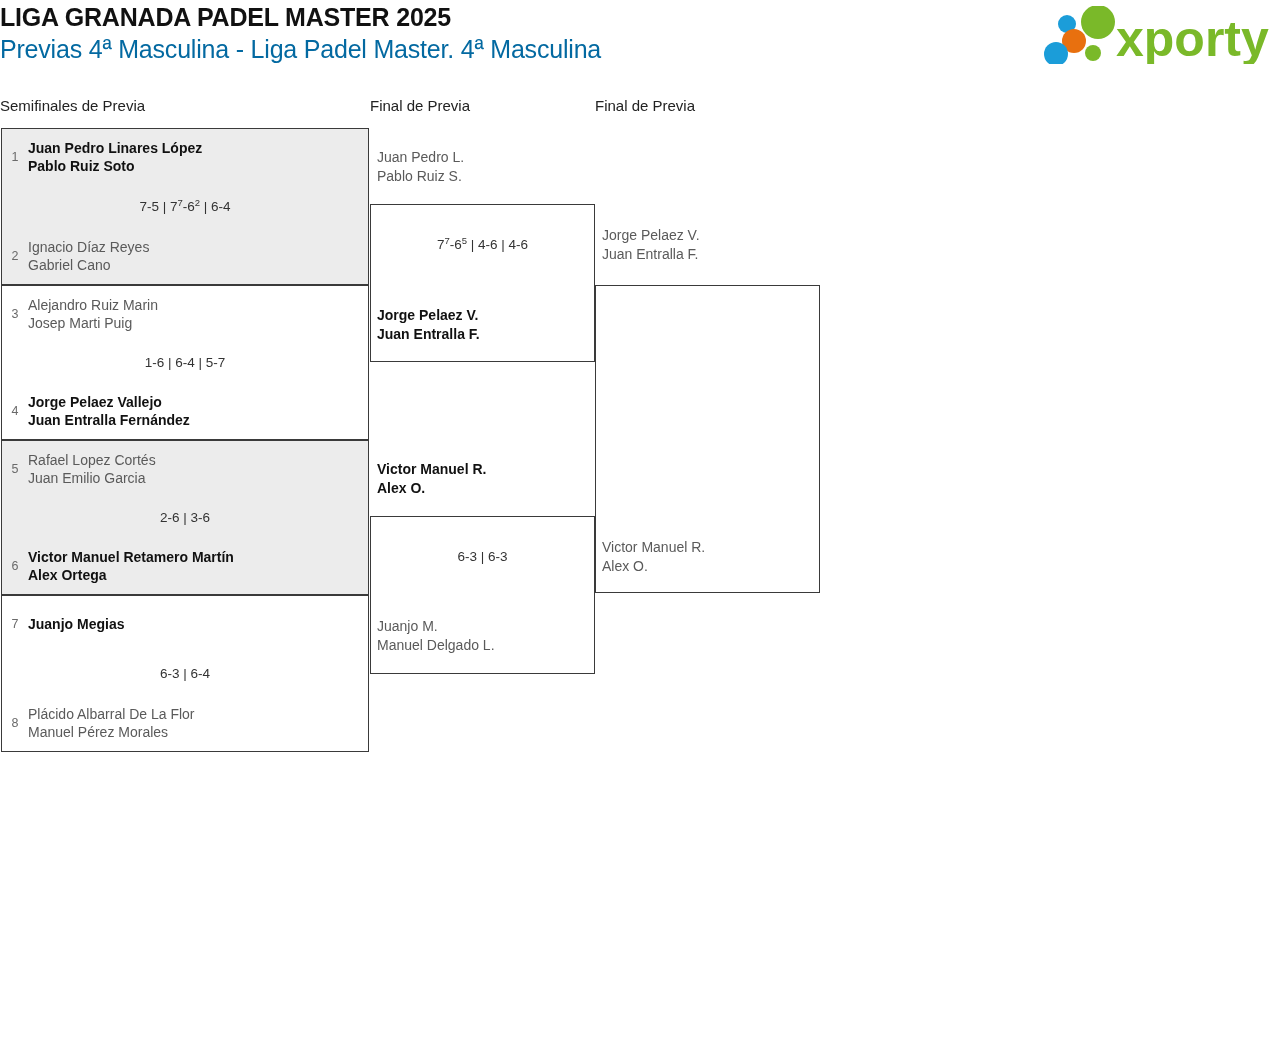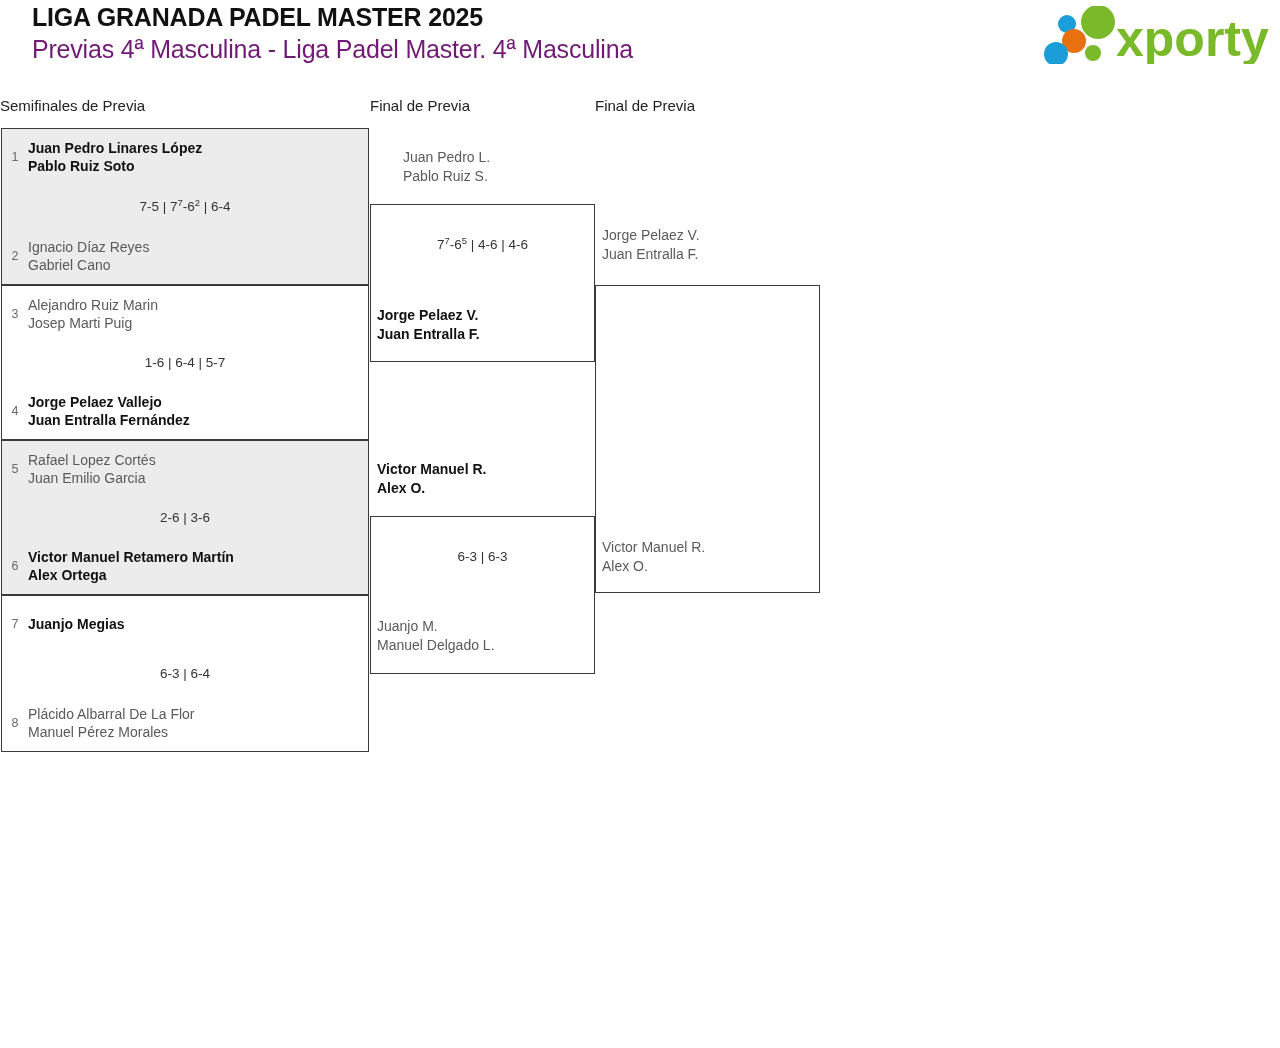--- a/index.html
+++ b/index.html
@@ -1,23 +1,23 @@
 <!DOCTYPE html>
 <html><head>
 <meta charset="utf-8">
 <style>
   * { margin:0; padding:0; box-sizing:border-box; }
   html,body { width:1280px; height:1048px; background:#ffffff; }
   body { font-family:"Liberation Sans","DejaVu Sans",sans-serif; color:#1a1a1a; position:relative; overflow:hidden; }
 
   
   .header { position:absolute; left:0; top:0; width:1280px; height:88px; }
-  .title-block { position:absolute; left:0; top:2px;margin-left:32px; }
+  .title-block { position:absolute; left:0; top:2px; }
   .title-line1 { font-size:25px; font-weight:bold; letter-spacing:-0.2px; line-height:31px; color:#111; white-space:nowrap; }
-  .title-line2 { font-size:25px; font-weight:normal; letter-spacing:-0.2px; line-height:33px; color:#701a75; white-space:nowrap; }
+  .title-line2 { font-size:25px; font-weight:normal; letter-spacing:-0.2px; line-height:33px; color:#0369a1; white-space:nowrap; }
 
   .logo { position:absolute; right:8px; top:6px; width:232px; height:58px; }
   .logo svg { display:block; }
 
   
   .round-head { position:absolute; font-size:15px; font-weight:normal; color:#222; text-align:left; white-space:nowrap; }
   #rh0 { left:0px;   top:97px; width:370px; }
   #rh1 { left:370px; top:97px; width:225px; }
   #rh2 { left:595px; top:97px; width:225px; }
 
@@ -146,21 +146,21 @@
         <div class="seed">8</div>
         <div class="names">
           <span class="n">Plácido Albarral De La Flor</span>
           <span class="n">Manuel Pérez Morales</span>
         </div>
       </div>
       <div class="score1" style="top: 69.5px;">6-3 | 6-4</div>
     </div>
     <div class="box" style="left: 370px; top: 204px; width: 225px; height: 158px;"></div>
     <div class="score2" style="left: 370px; top: 237px; width: 225px;">7<sup>7</sup>-6<sup>5</sup> | 4-6 | 4-6</div>
-    <div class="adv los" style="left: 377px; top: 148px; margin-left: 26px;">
+    <div class="adv los" style="left: 377px; top: 148px;">
       <span class="n">Juan Pedro L.</span>
       <span class="n">Pablo Ruiz S.</span>
     </div>
     <div class="adv win" style="left: 377px; top: 306px;">
       <span class="n">Jorge Pelaez V.</span>
       <span class="n">Juan Entralla F.</span>
     </div>
     <div class="box" style="left: 370px; top: 516px; width: 225px; height: 158px;"></div>
     <div class="score2" style="left: 370px; top: 549px; width: 225px;">6-3 | 6-3</div>
     <div class="adv win" style="left: 377px; top: 460px;">

